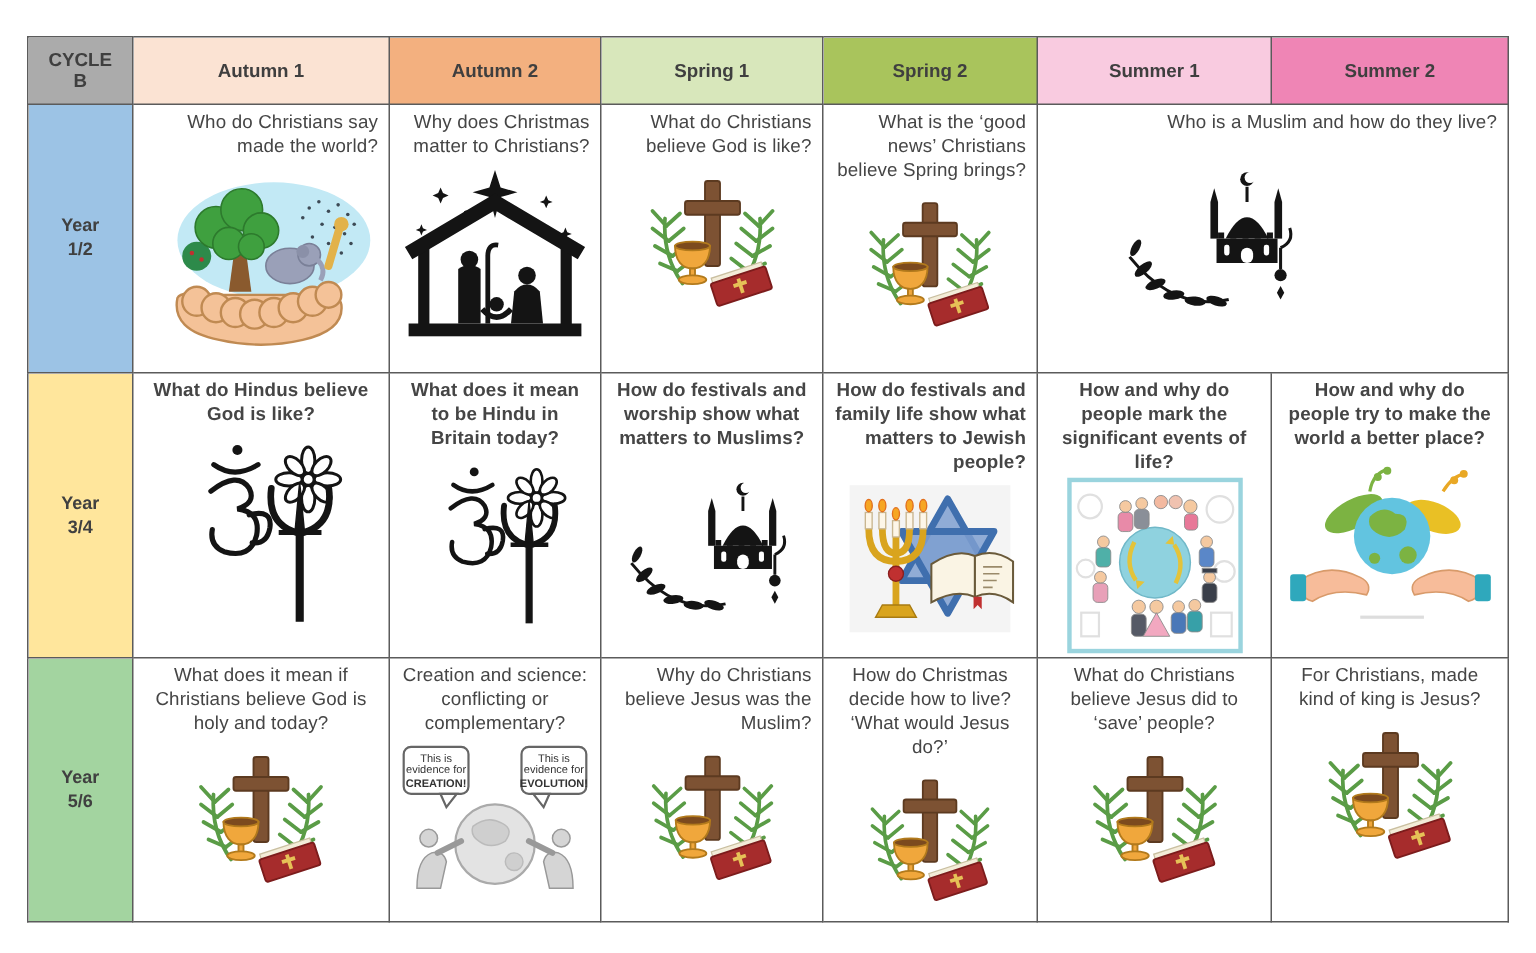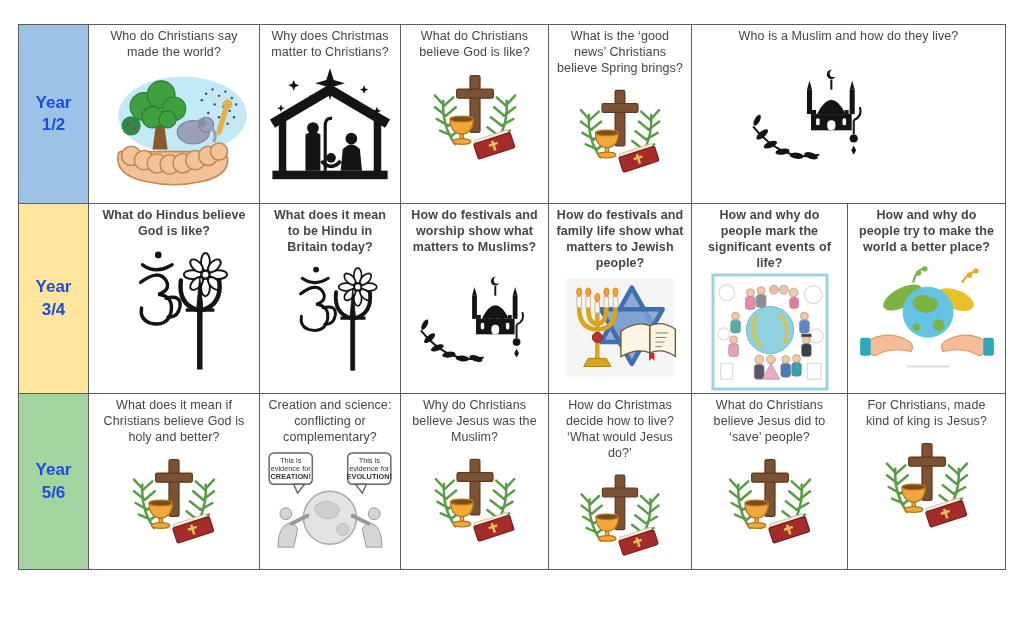--- a/index.html
+++ b/index.html
@@ -2,24 +2,24 @@
 <html><head>
 <meta charset="utf-8">
 <style>
   html,body{margin:0;padding:0;background:#ffffff;width:1024px;height:635px;overflow:hidden;
     font-family:"Liberation Sans","DejaVu Sans",sans-serif;}
   #stage{position:absolute;left:18px;top:24px;}
   table{border-collapse:collapse;table-layout:fixed;width:987px;}
   td,th{border:1px solid #5b5b5b;vertical-align:top;padding:0;overflow:hidden;background:#fff;}
   th{height:44px;vertical-align:middle;text-align:center;font-size:12.5px;font-weight:bold;color:#3f3f3f;}
   th.cycle{white-space:pre-line;line-height:1.15;}
-  td.year{vertical-align:middle;text-align:center;font-weight:bold;font-size:17px;color:#1d4ed8;white-space:pre-line;line-height:1.3;}
+  td.year{vertical-align:middle;text-align:center;font-weight:bold;font-size:12px;color:#404040;white-space:pre-line;line-height:1.3;}
   tr.r1 td{height:178px;} tr.r2 td{height:189px;font-weight:bold;} tr.r3 td{height:175px;}
   .q{font-size:12.5px;line-height:1.28;color:#454545;padding:3px 7px 1px 7px;letter-spacing:.1px;}
-  .left .q{text-align:center}
+  .left .q{text-align:right}
   .center .q{text-align:center}
   .pic{display:block;margin:1px auto 0 auto;}
   .pic-left{display:block;margin:4px 0 0 44px;}
   svg text{font-family:"Liberation Sans","DejaVu Sans",sans-serif;}
 </style>
 </head>
 <body>
 
 <svg width="0" height="0" style="position:absolute" aria-hidden="true">
   <defs>
@@ -356,20 +356,30 @@
     <colgroup>
       <col style="width:70px">
         <col style="width:171px">
         <col style="width:141px">
       <col style="width:148px">
         <col style="width:143px">
         <col style="width:156px">
         <col style="width:158px">
     </colgroup>
     <tbody>
+        <tr>
+      <th class="cycle" style="background:#ababab">CYCLE
+B</th>
+      <th style="background: rgb(251, 227, 211);">Autumn 1</th>
+      <th style="background: rgb(243, 176, 127);">Autumn 2</th>
+      <th style="background: rgb(216, 231, 187);">Spring 1</th>
+      <th style="background: rgb(169, 196, 92);">Spring 2</th>
+      <th style="background: rgb(249, 203, 224);">Summer 1</th>
+      <th style="background: rgb(239, 133, 181);">Summer 2</th>
+    </tr>
 
     <tr class="r1">
       <td class="year" style="background: rgb(156, 195, 229);">Year
 1/2</td>
       <td class="left">
         <div class="q">Who do Christians say made the world?</div>
         <svg class="pic" width="150" height="132" viewBox="0 0 140 120">
               <use href="#sym-creation"></use>
             </svg>
       </td>
@@ -437,21 +447,21 @@
         <svg class="pic" width="138" height="117" viewBox="0 0 130 110">
               <use href="#sym-world"></use>
             </svg>
       </td>
     </tr>
 
     <tr class="r3">
       <td class="year" style="background: rgb(163, 212, 160);">Year
 5/6</td>
       <td class="center">
-        <div class="q">What does it mean if Christians believe God is holy and better?</div>
+        <div class="q">What does it mean if Christians believe God is holy and today?</div>
         <svg class="pic" width="100" height="102" viewBox="0 0 120 120">
               <use href="#sym-cross"></use>
             </svg>
       </td>
       <td class="center">
         <div class="q">Creation and science: conflicting or complementary?</div>
         <svg class="pic" width="128" height="108" viewBox="0 0 130 110">
               <use href="#sym-evolution"></use>
             </svg>
       </td>

